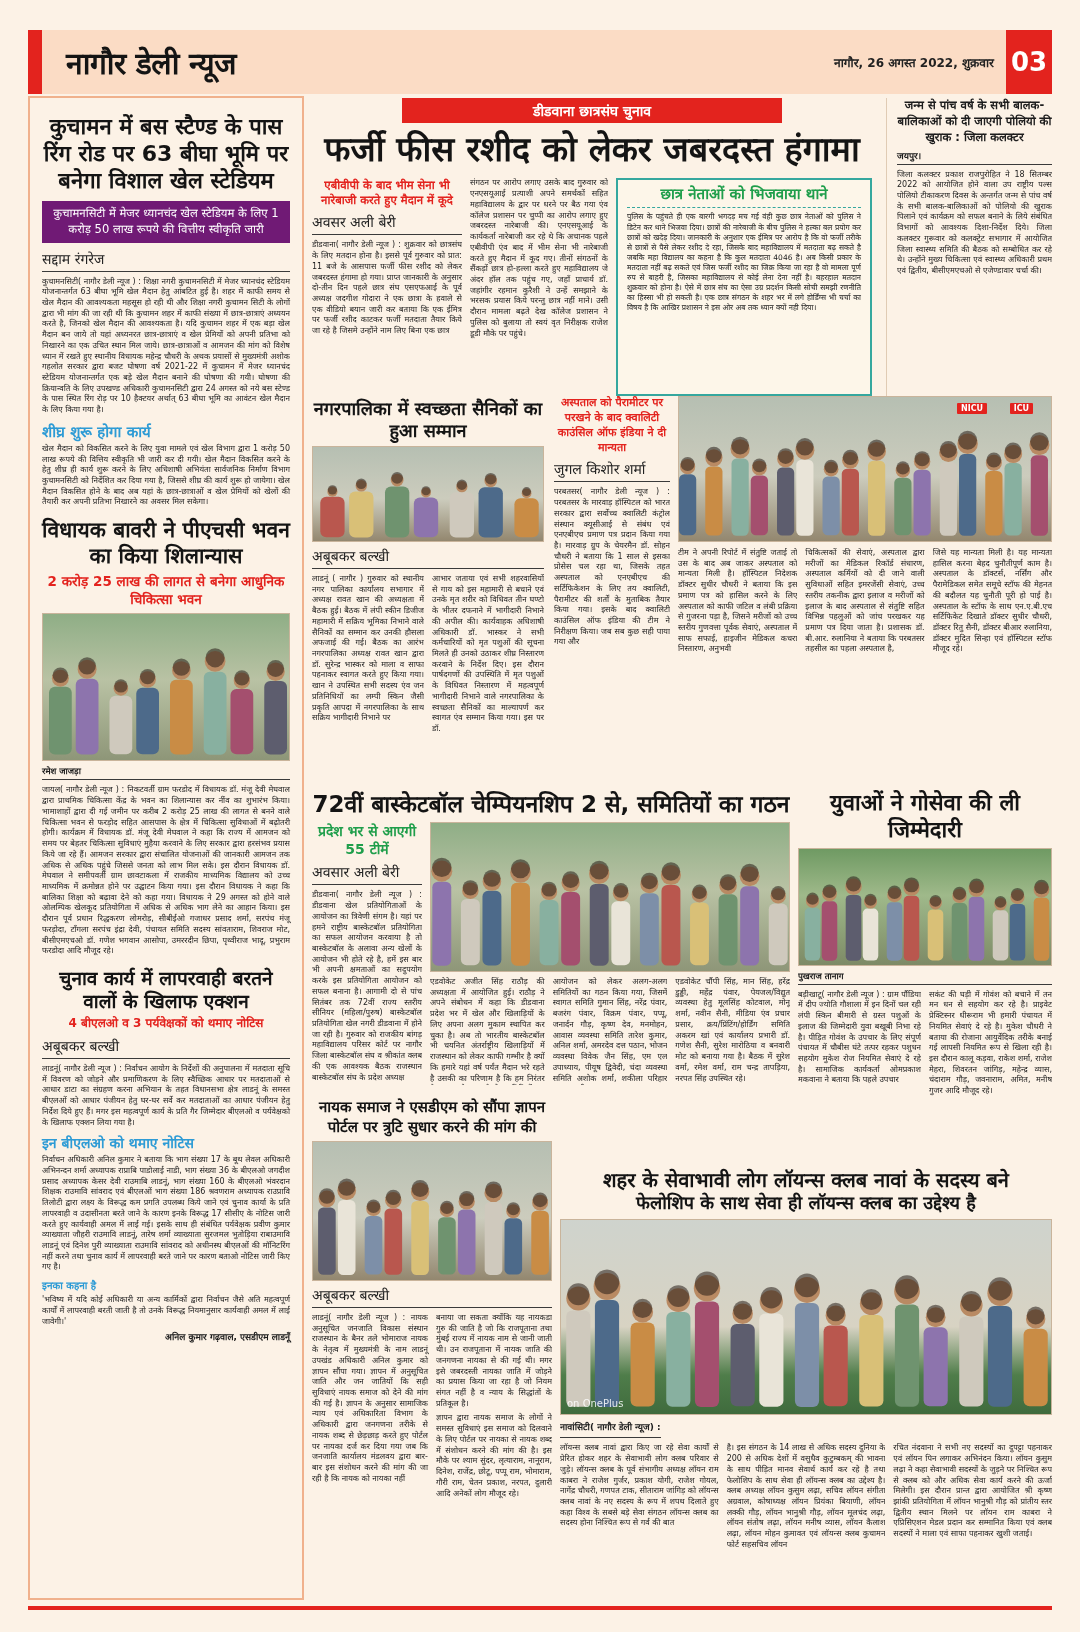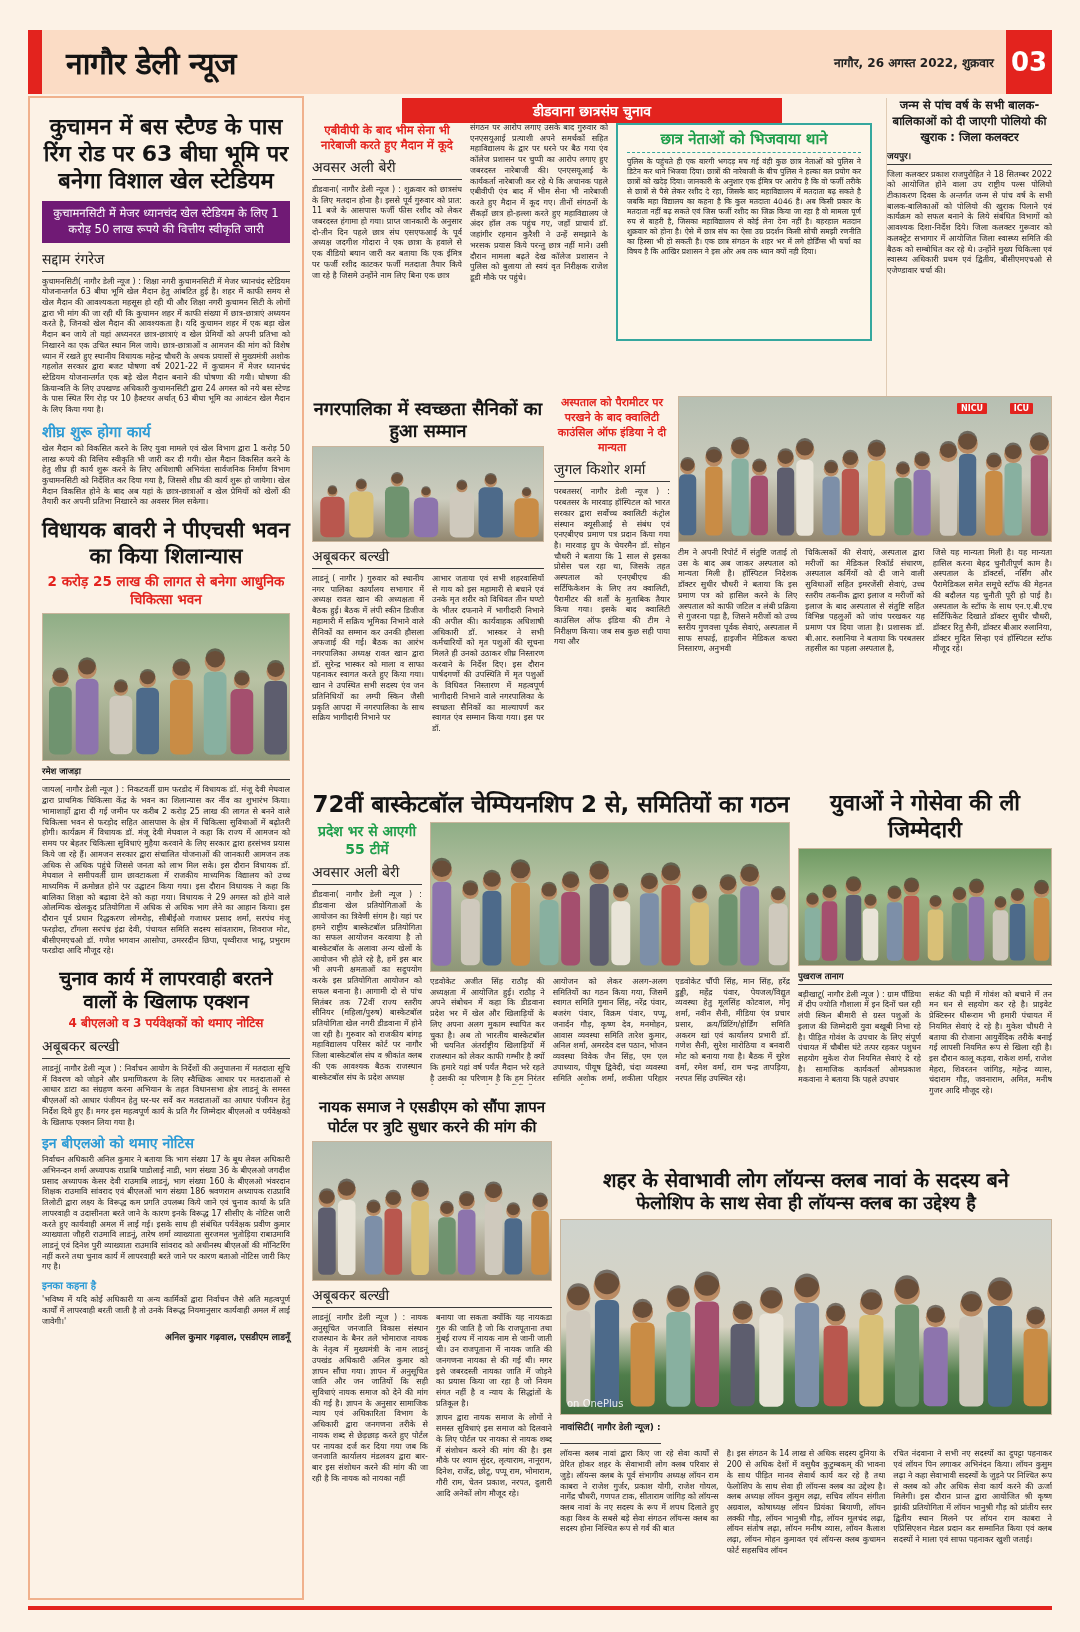--- a/index.html
+++ b/index.html
@@ -52,21 +52,21 @@
   .ctop{left:312px;top:98px;width:560px;height:292px}
   .banner{width:380px;margin:0 auto;background:#e3231e;color:#fff;text-align:center;
           font-weight:bold;font-size:14px;padding:3px 0}
   .bigh{font-size:34px;margin:6px 0 8px}
   .kicker-red{color:#e3231e;font-weight:bold;font-size:11.5px;text-align:center;line-height:1.3;margin-bottom:4px}
   .greenbox{width:256px;border:2px solid #35a79e;background:#fdf6e9;padding:3px 9px;overflow:hidden;height:218px}
   .greenbox .gtitle{color:#1f9e4b;font-weight:bold;font-size:15px;text-align:center;
                     border-bottom:1px dashed #35a79e;padding-bottom:4px;margin-bottom:4px}
   .greenbox .body{font-size:7.5px}
   
-  .rcol{left:886px;top:98px;width:166px;height:300px;border-left:1px solid #e0cbb4;overflow:hidden}
+  .rcol{left:886px;top:98px;width:166px;height:300px;border-left:1px solid #e0cbb4;padding-left:10px;overflow:hidden}
   .rtitle{font-size:11.5px;font-weight:bold;text-align:center;line-height:1.38}
   .rdate{font-size:9px;font-weight:bold;border-bottom:1.5px solid #3a3a3a;padding-bottom:2px;margin:3px 0 5px}
   
   .swach{left:312px;top:398px;width:232px;height:384px;overflow:hidden}
   .swach .headline{font-size:18px}
   .hosp{left:554px;top:392px;width:498px;height:390px;overflow:hidden}
   .hosp .headline{font-size:27px}
   .hosp-kick{color:#e3231e;font-weight:bold;font-size:11px;text-align:center;line-height:1.35;margin-bottom:3px}
   .bask{left:312px;top:790px;width:478px;height:300px;overflow:hidden}
   .bask .headline{font-size:24px;margin-bottom:4px}
@@ -74,21 +74,21 @@
   .gose{left:798px;top:790px;width:254px;height:368px;overflow:hidden}
   .gose .headline{font-size:22px}
   .nayak{left:312px;top:1098px;width:240px;height:500px;overflow:hidden}
   .nayak .headline{font-size:15px;line-height:1.3}
   .cols2{column-count:2;column-gap:8px;height:288px;overflow:hidden}
   .cols2 .body{margin-bottom:4px}
   .lions{left:560px;top:1168px;width:492px;height:430px;overflow:hidden}
   .lions .h1{font-size:20px}
   .lions .h2{font-size:18px}
   .dateline{font-size:9px;font-weight:bold;border-bottom:1.5px solid #3a3a3a;display:inline-block;
-            padding-bottom:10px;margin:4px 0 5px}
+            padding-bottom:4px;margin:4px 0 5px}
   .botline{left:28px;top:1606px;width:1024px;height:4px;background:#e3231e}
 </style>
 </head>
 <body>
 
 <div id="page">
 
   <div class="abs hdr">
     <div class="hdr-strip"></div>
     <div class="masthead">नागौर डेली न्यूज</div>
@@ -143,20 +143,21 @@
     <div class="body">लाडनूं( नागौर डेली न्यूज ) : निर्वाचन आयोग के निर्देशों की अनुपालना में मतदाता सूचि में विवरण को जोड़ने और प्रमाणिकरण के लिए स्वैच्छिक आधार पर मतदाताओं से आधार डाटा का संग्रहण करना अभियान के तहत विधानसभा क्षेत्र लाडनूं के समस्त बीएलओं को आधार पंजीयन हेतु घर-घर सर्वे कर मतदाताओं का आधार पंजीयन हेतु निर्देश दिये हुए हैं। मगर इस महत्वपूर्ण कार्य के प्रति गैर जिम्मेदार बीएलओ व पर्यवेक्षको के खिलाफ एक्शन लिया गया है।</div>
     <div class="bluesub" style="font-size:14px">इन बीएलओ को थमाए नोटिस</div>
     <div class="body">निर्वाचन अधिकारी अनिल कुमार ने बताया कि भाग संख्या 17 के बूथ लेवल अधिकारी अभिनन्दन शर्मा अध्यापक राप्राबि पाडोलाई नाडी, भाग संख्या 36 के बीएलओ जगदीश प्रसाद अध्यापक केसर देवी राउमाबि लाडनूं, भाग संख्या 160 के बीएलओ भंवरदान शिक्षक राउमावि सांवराद एवं बीएलओं भाग संख्या 186 श्रवणराम अध्यापक राउप्रावि तिलोटी द्वारा लक्ष्य के विरूद्ध कम प्रगति उपलब्ध किये जाने एवं चुनाव कार्या के प्रति लापरवाही व उदासीनता बरते जाने के कारण इनके विरूद्ध 17 सीसीए के नोटिस जारी करते हुए कार्यवाही अमल में लाई गई। इसके साथ ही संबंधित पर्यवेक्षक प्रवीण कुमार व्याख्याता जौहरी राउमावि लाडनूं, तारेष शर्मा व्याख्याता सुरजमल भुतोड़िया राबाउमावि लाडनूं एवं दिनेश पुरी व्याख्याता राउमावि सांवराद को अधीनस्थ बीएलओं की मॉनिटरिंग नहीं करने तथा चुनाव कार्य में लापरवाही बरते जाने पर कारण बताओ नोटिस जारी किए गए है।</div>
     <div class="bluesub" style="font-size:10px">इनका कहना है</div>
     <div class="body">'भविष्य में यदि कोई अधिकारी या अन्य कार्मिकों द्वारा निर्वाचन जैसे अति महत्वपूर्ण कार्यों में लापरवाही बरती जाती है तो उनके विरूद्ध नियमानुसार कार्यवाही अमल में लाई जावेगी।'</div>
     <div class="attrib">अनिल कुमार गढ़वाल, एसडीएम लाडनूँ</div>
   </div>
 
   <div class="abs ctop">
     <div class="banner">डीडवाना छात्रसंघ चुनाव</div>
+    <div class="headline bigh fitline">फर्जी फीस रशीद को लेकर जबरदस्त हंगामा</div>
     <div class="cols" style="height:218px">
       <div style="width:150px;flex:none;overflow:hidden">
         <div class="kicker-red">एबीवीपी के बाद भीम सेना भी नारेबाजी करते हुए मैदान में कूदे</div>
         <div class="byline">अवसर अली बेरी</div>
         <div class="body">डीडवाना( नागौर डेली न्यूज ) : शुक्रवार को छात्रसंघ के लिए मतदान होना है। इससे पूर्व गुरुवार को प्रात: 11 बजे के आसपास फर्जी फीस रशीद को लेकर जबरदस्त हंगामा हो गया। प्राप्त जानकारी के अनुसार दो-तीन दिन पहले छात्र संघ एसएफआई के पूर्व अध्यक्ष जदगीश गोदारा ने एक छात्रा के हवाले से एक वीडियो बयान जारी कर बताया कि एक ईमित्र पर फर्जी रशीद काटकर फर्जी मतदाता तैयार किये जा रहे है जिसमे उन्होंने नाम लिए बिना एक छात्र</div>
       </div>
       <div class="col">
         <div class="body">संगठन पर आरोप लगाए उसके बाद गुरुवार को एनएसयूआई प्रत्याशी अपने समर्थकों सहित महाविद्यालय के द्वार पर धरने पर बैठ गया एंव कॉलेज प्रशासन पर चुप्पी का आरोप लगाए हुए जबरदस्त नारेबाजी की। एनएसयूआई के कार्यकर्ता नारेबाजी कर रहे थे कि अचानक पहले एबीवीपी एंव बाद में भीम सेना भी नारेबाजी करते हुए मैदान में कूद गए। तीनों संगठनों के सैंकड़ों छात्र हो-हल्ला करते हुए महाविद्यालय जे अंदर हॉल तक पहुंच गए, जहाँ प्राचार्य डॉ. जहांगीर रहमान कुरैशी ने उन्हें समझाने के भरसक प्रयास किये परन्तु छात्र नहीं माने। उसी दौरान मामला बढ़ते देख कॉलेज प्रशासन ने पुलिस को बुलाया तो स्वयं वृत निरीक्षक राजेश डूडी मौके पर पहुंचे।</div>
       </div>
       <div class="greenbox">

